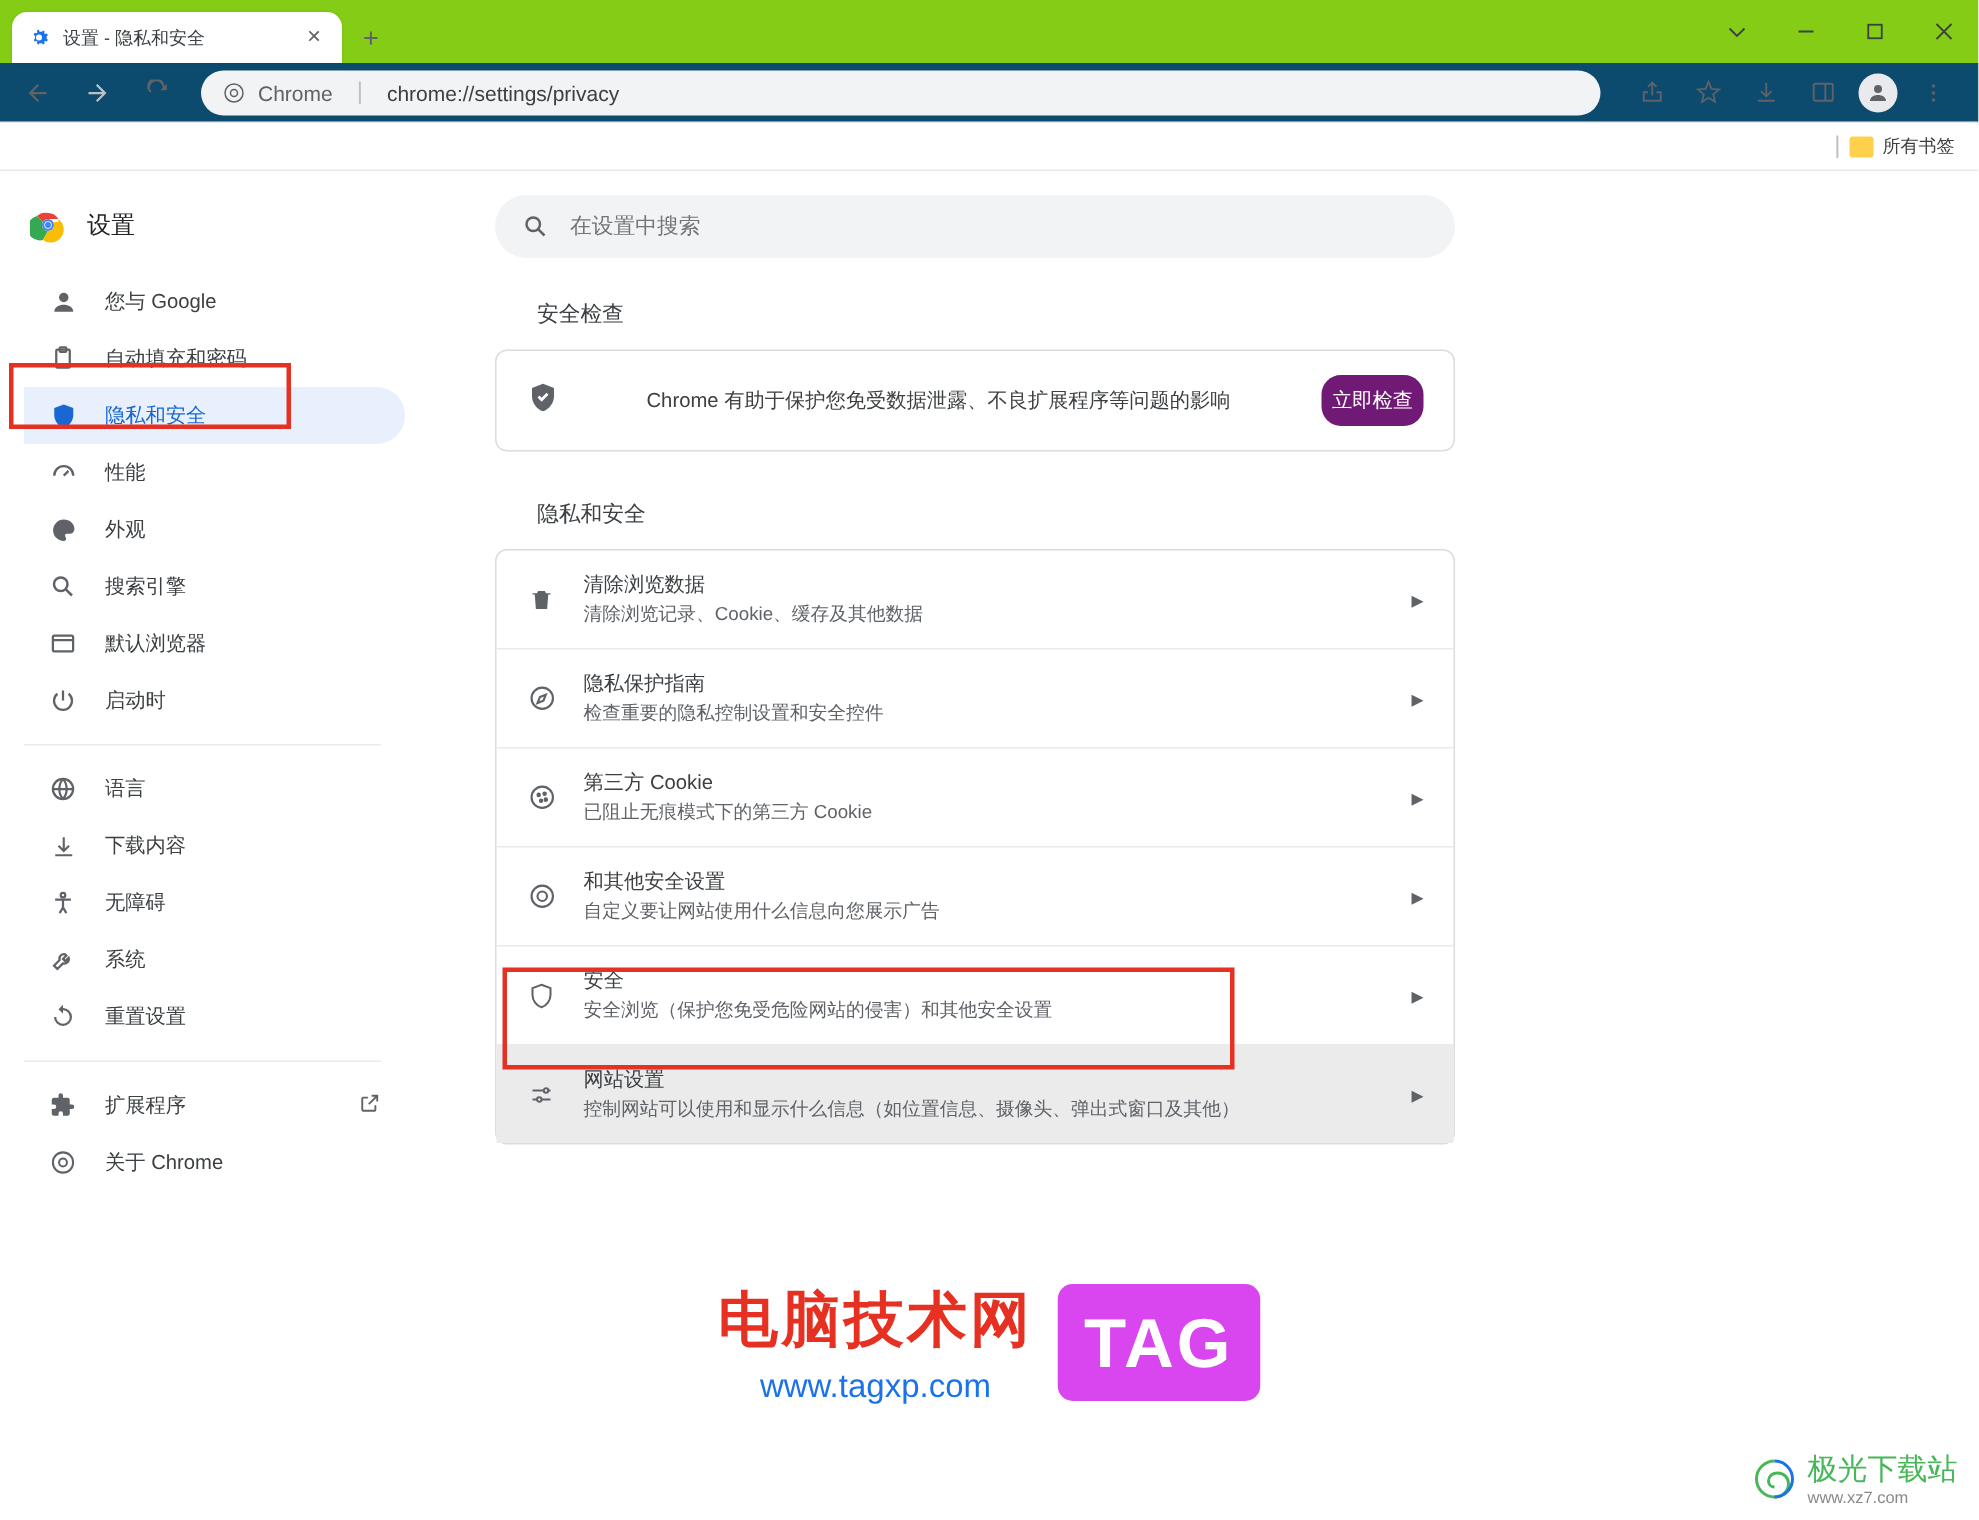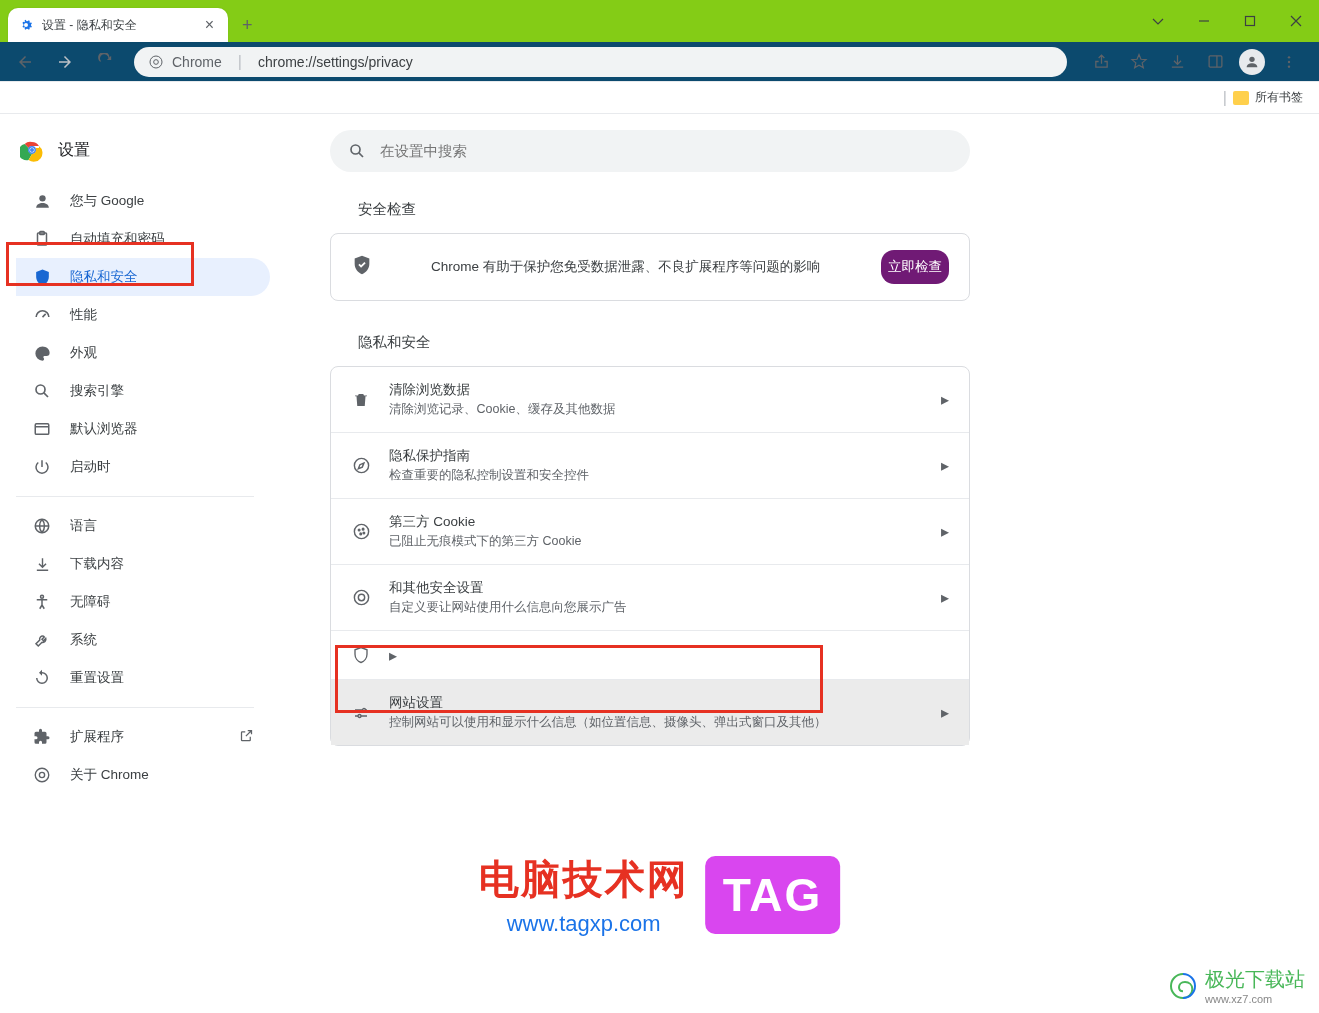--- a/index.html
+++ b/index.html
@@ -413,20 +413,24 @@
             <div class="row-sub">自定义要让网站使用什么信息向您展示广告</div>
           </div>
         <span class="chevron">▸</span>
       </div>
       <div class="setting-row">
         <span class="icn">
             <svg width="18" height="18" viewBox="0 0 24 24" fill="none" stroke="currentColor" stroke-width="1.8">
               <path d="M12 2l8 3v6c0 5-3.5 9.5-8 11-4.5-1.5-8-6-8-11V5l8-3z"></path>
             </svg>
           </span>
+        <div class="row-text">
+            <div class="row-title">安全</div>
+            <div class="row-sub">安全浏览（保护您免受危险网站的侵害）和其他安全设置</div>
+          </div>
         <span class="chevron">▸</span>
       </div>
       <div class="setting-row highlighted">
         <span class="icn">
             <svg width="18" height="18" viewBox="0 0 24 24" fill="none" stroke="currentColor" stroke-width="1.8">
               <path d="M4 8h10M18 8h2M4 16h4M12 16h8"></path>
               <circle cx="16" cy="8" r="2"></circle>
               <circle cx="10" cy="16" r="2"></circle>
             </svg>
           </span>

